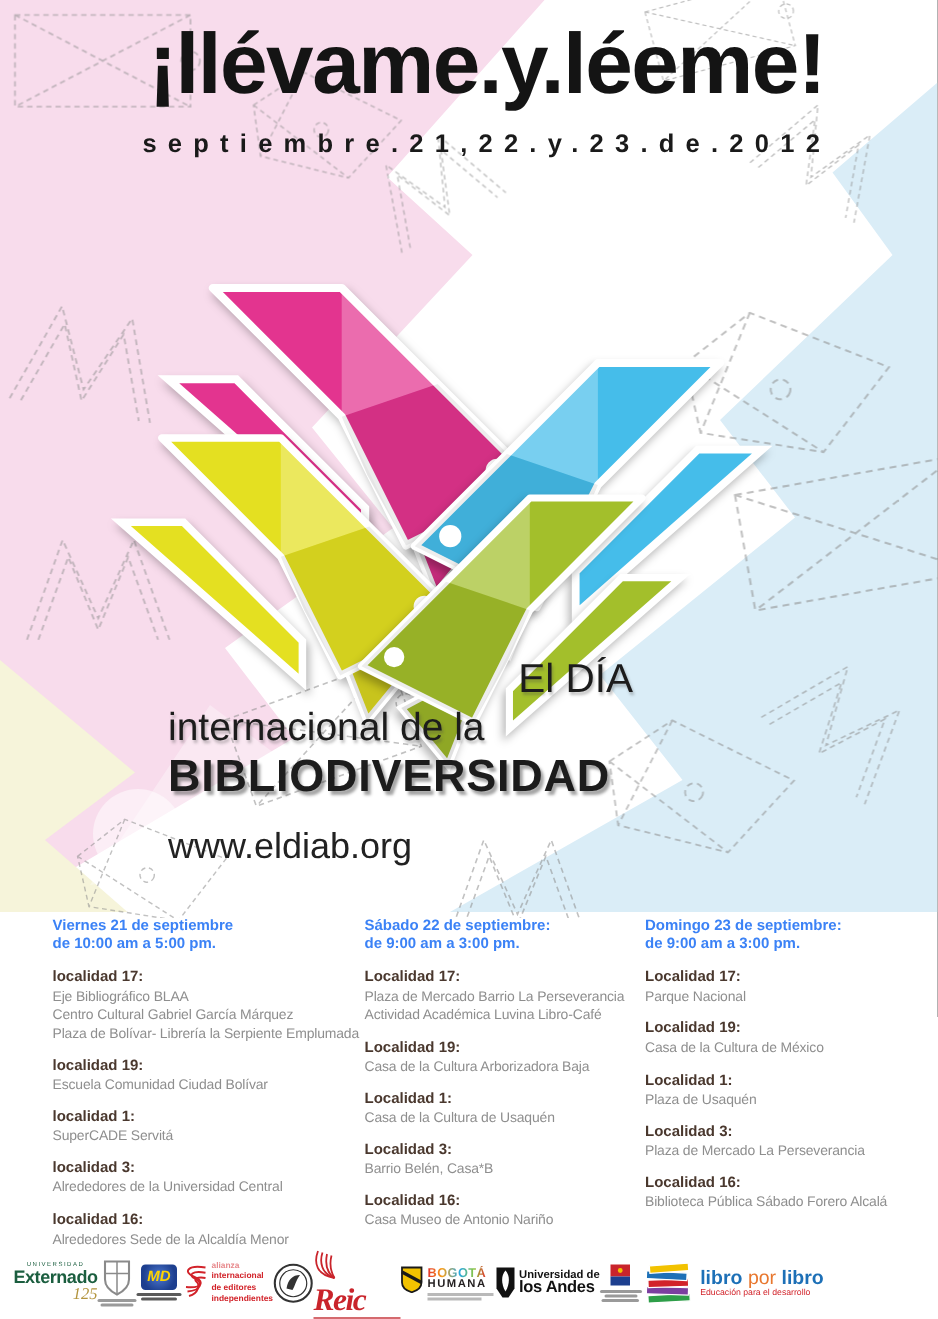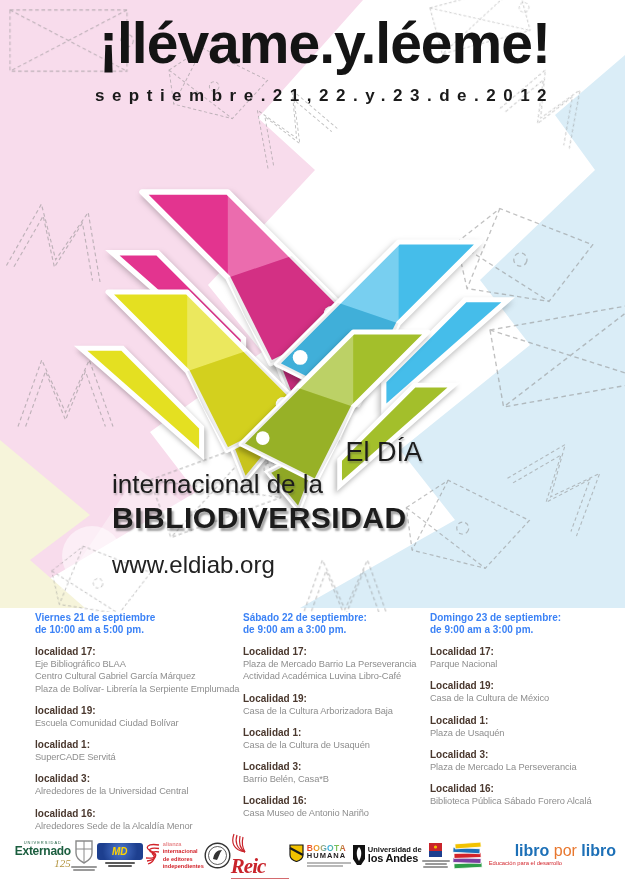--- a/index.html
+++ b/index.html
@@ -48,29 +48,29 @@
   .col-2{width:190px;}
   .col h3{
     margin:0 0 9px 0;font-size:10px;line-height:1.2;color:#3b82f6;font-weight:700;
   }
   .entry{margin-bottom:9px;}
   .elabel{font-size:10px;font-weight:700;color:#4a382e;line-height:1.3;}
   .eline{font-size:9.3px;color:#8e8e8e;line-height:1.32;white-space:nowrap;letter-spacing:-.1px;}
   
   .footer{
     position:absolute;left:0;top:831px;width:625px;height:48px;z-index:5;background:#fff;
-    display:flex;align-items:center;justify-content:flex-end;padding:0 9px;
+    display:flex;align-items:center;justify-content:flex-start;padding:0 9px;
   }
   .flogo{display:flex;flex-direction:column;align-items:center;justify-content:center;line-height:1;}
   .ext-word{font-size:12px;font-weight:700;color:#1b5e3f;letter-spacing:-.3px;}
   .ext-top{font-size:4px;color:#1b5e3f;letter-spacing:1px;}
   .ext-125{font-size:11px;font-style:italic;font-family:"Liberation Serif",serif;color:#b3953f;align-self:flex-end;margin-top:1px;}
   .cap-bars{display:flex;flex-direction:column;gap:1px;margin-top:2px;align-items:center;}
   .cap-bars i{display:block;height:2px;background:#9a9a9a;border-radius:1px;}
-  .md-box{width:46px;height:17px;border-radius:3px;background:radial-gradient(circle at 50% 45%, #4f79d0 0%, #1d3f8f 70%);
+  .md-box{width:24px;height:17px;border-radius:3px;background:radial-gradient(circle at 50% 45%, #4f79d0 0%, #1d3f8f 70%);
     color:#ffd400;font-weight:700;font-style:italic;font-size:10px;display:flex;align-items:center;justify-content:center;}
   .alianza{flex-direction:row;gap:3px;align-items:center;}
   .ali-text{display:flex;flex-direction:column;gap:1px;}
   .ali-text span{font-size:5.6px;color:#d2232a;font-weight:700;line-height:1.15;}
   .ali-text .lt{color:#e88a8d;}
   .reic{align-items:flex-start;gap:2px;font-style:italic;}
   .reic-word{font-family:"Liberation Serif",serif;font-size:21px;color:#c9242b;font-weight:700;letter-spacing:-1px;}
   .reic-col{display:flex;flex-direction:column;align-items:flex-start;}
   .reic-cap{height:2px;width:58px;background:#d46a6e;margin-top:1px;}
   .bogota{flex-direction:row;gap:3px;align-items:flex-start;}
@@ -80,21 +80,21 @@
     -webkit-background-clip:text;background-clip:text;color:transparent;}
   .bog-l2{font-size:7.5px;font-weight:700;color:#231f20;letter-spacing:1px;}
   .bog-caps{display:flex;flex-direction:column;gap:1px;margin-top:2px;}
   .bog-caps i{display:block;height:2px;background:#b9b9b9;}
   .andes{flex-direction:row;gap:1px;align-items:center;}
   .andes-text{display:flex;flex-direction:column;}
   .andes-l1{font-size:7.5px;font-weight:700;color:#111;}
   .andes-l2{font-size:11px;font-weight:700;color:#111;letter-spacing:-.2px;}
   .libro{flex-direction:row;gap:5px;align-items:center;}
   .libro-text{display:flex;flex-direction:column;align-items:flex-start;gap:2px;}
-  .libro-words{font-size:16px;color:#1d70b7;font-weight:700;margin-left:26px;}
+  .libro-words{font-size:13px;color:#1d70b7;font-weight:700;}
   .libro-words .por{color:#e8772e;font-weight:400;}
   .libro-cap{font-size:5.8px;color:#d2232a;}
 </style>
 </head>
 <body>
 
 <div class="poster">
 
   <svg class="bg-svg" width="625" height="612" viewBox="0 0 625 612">
     <defs>

